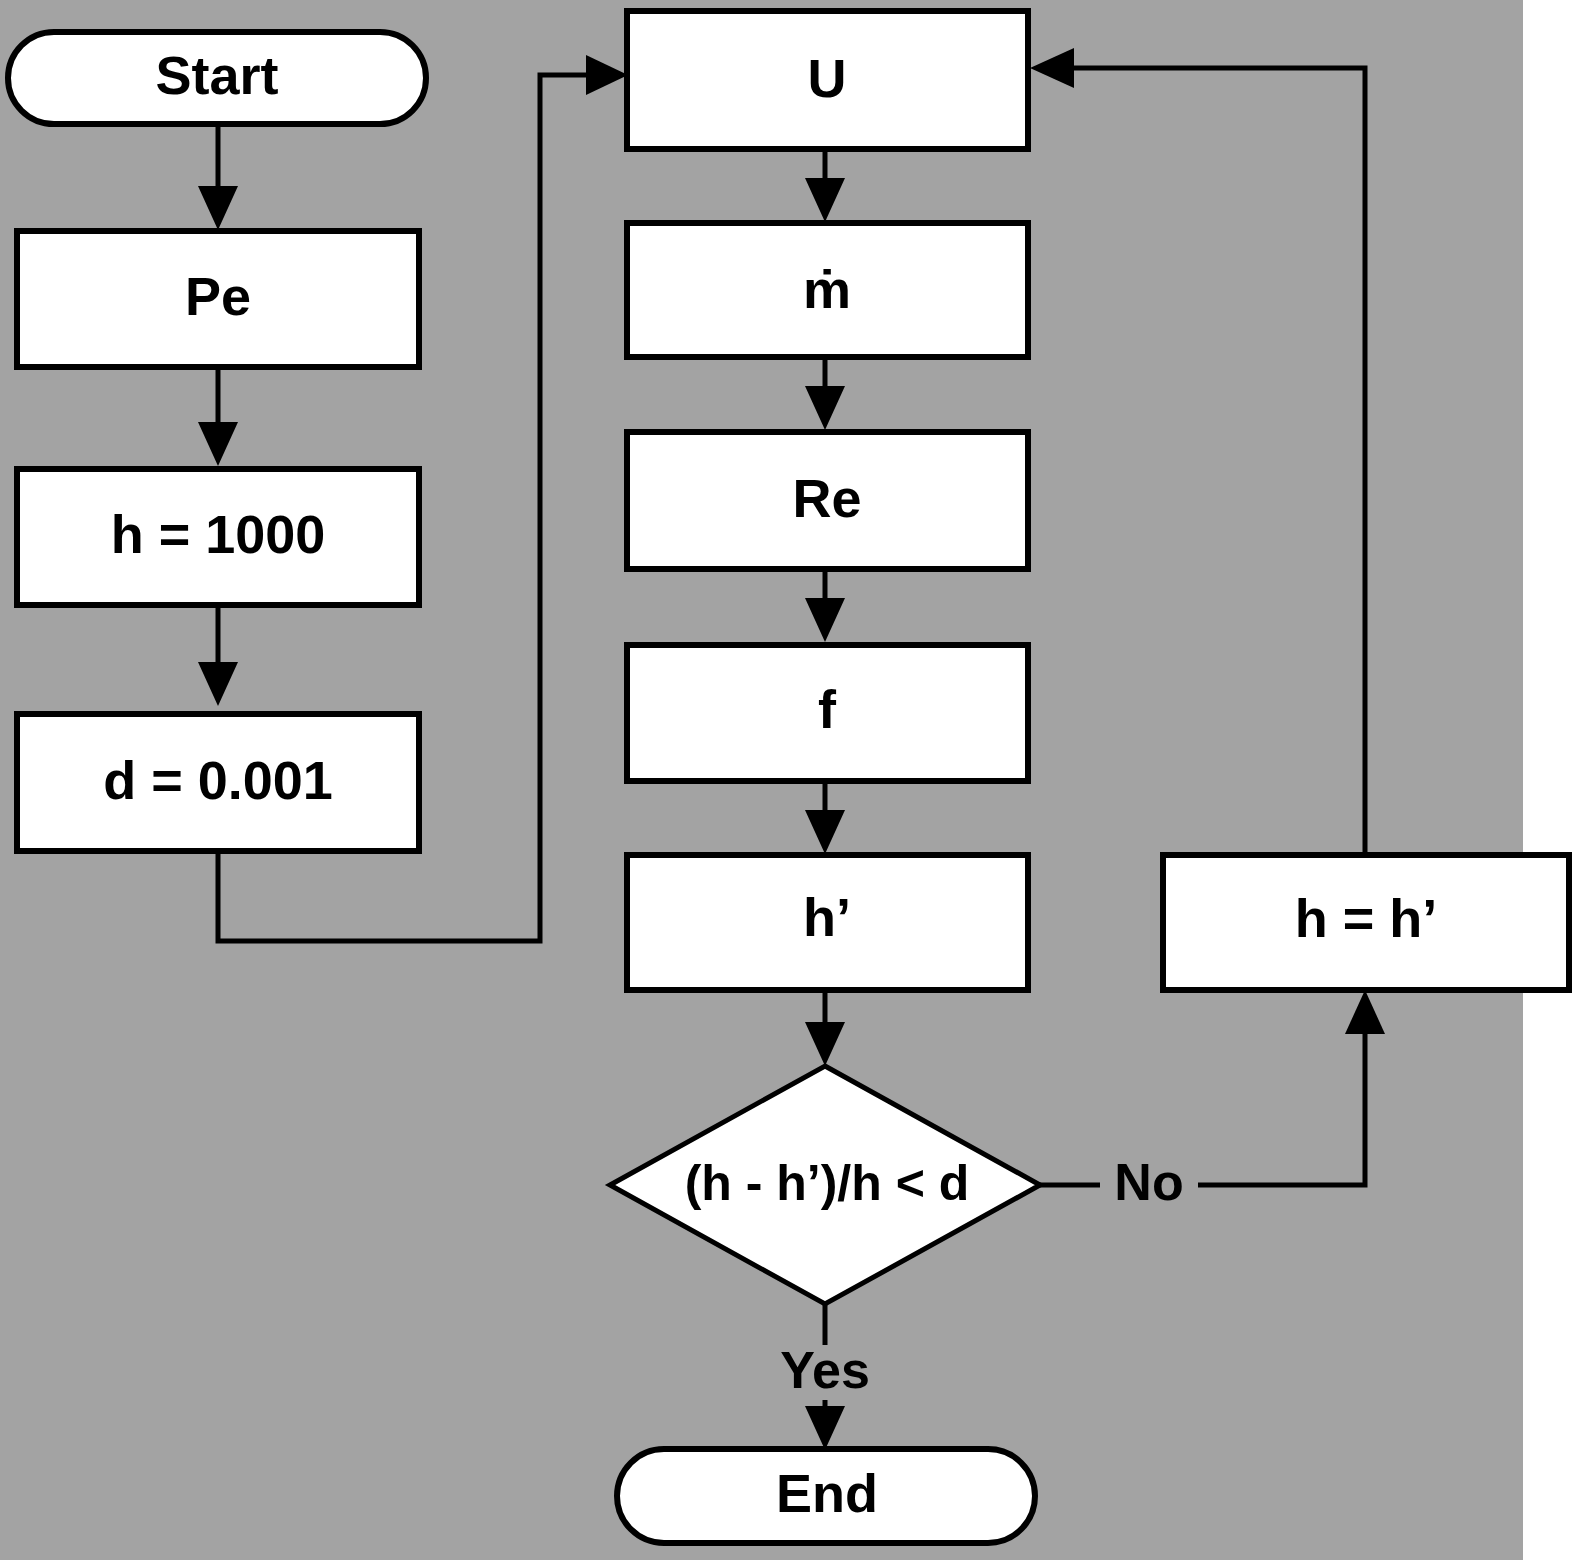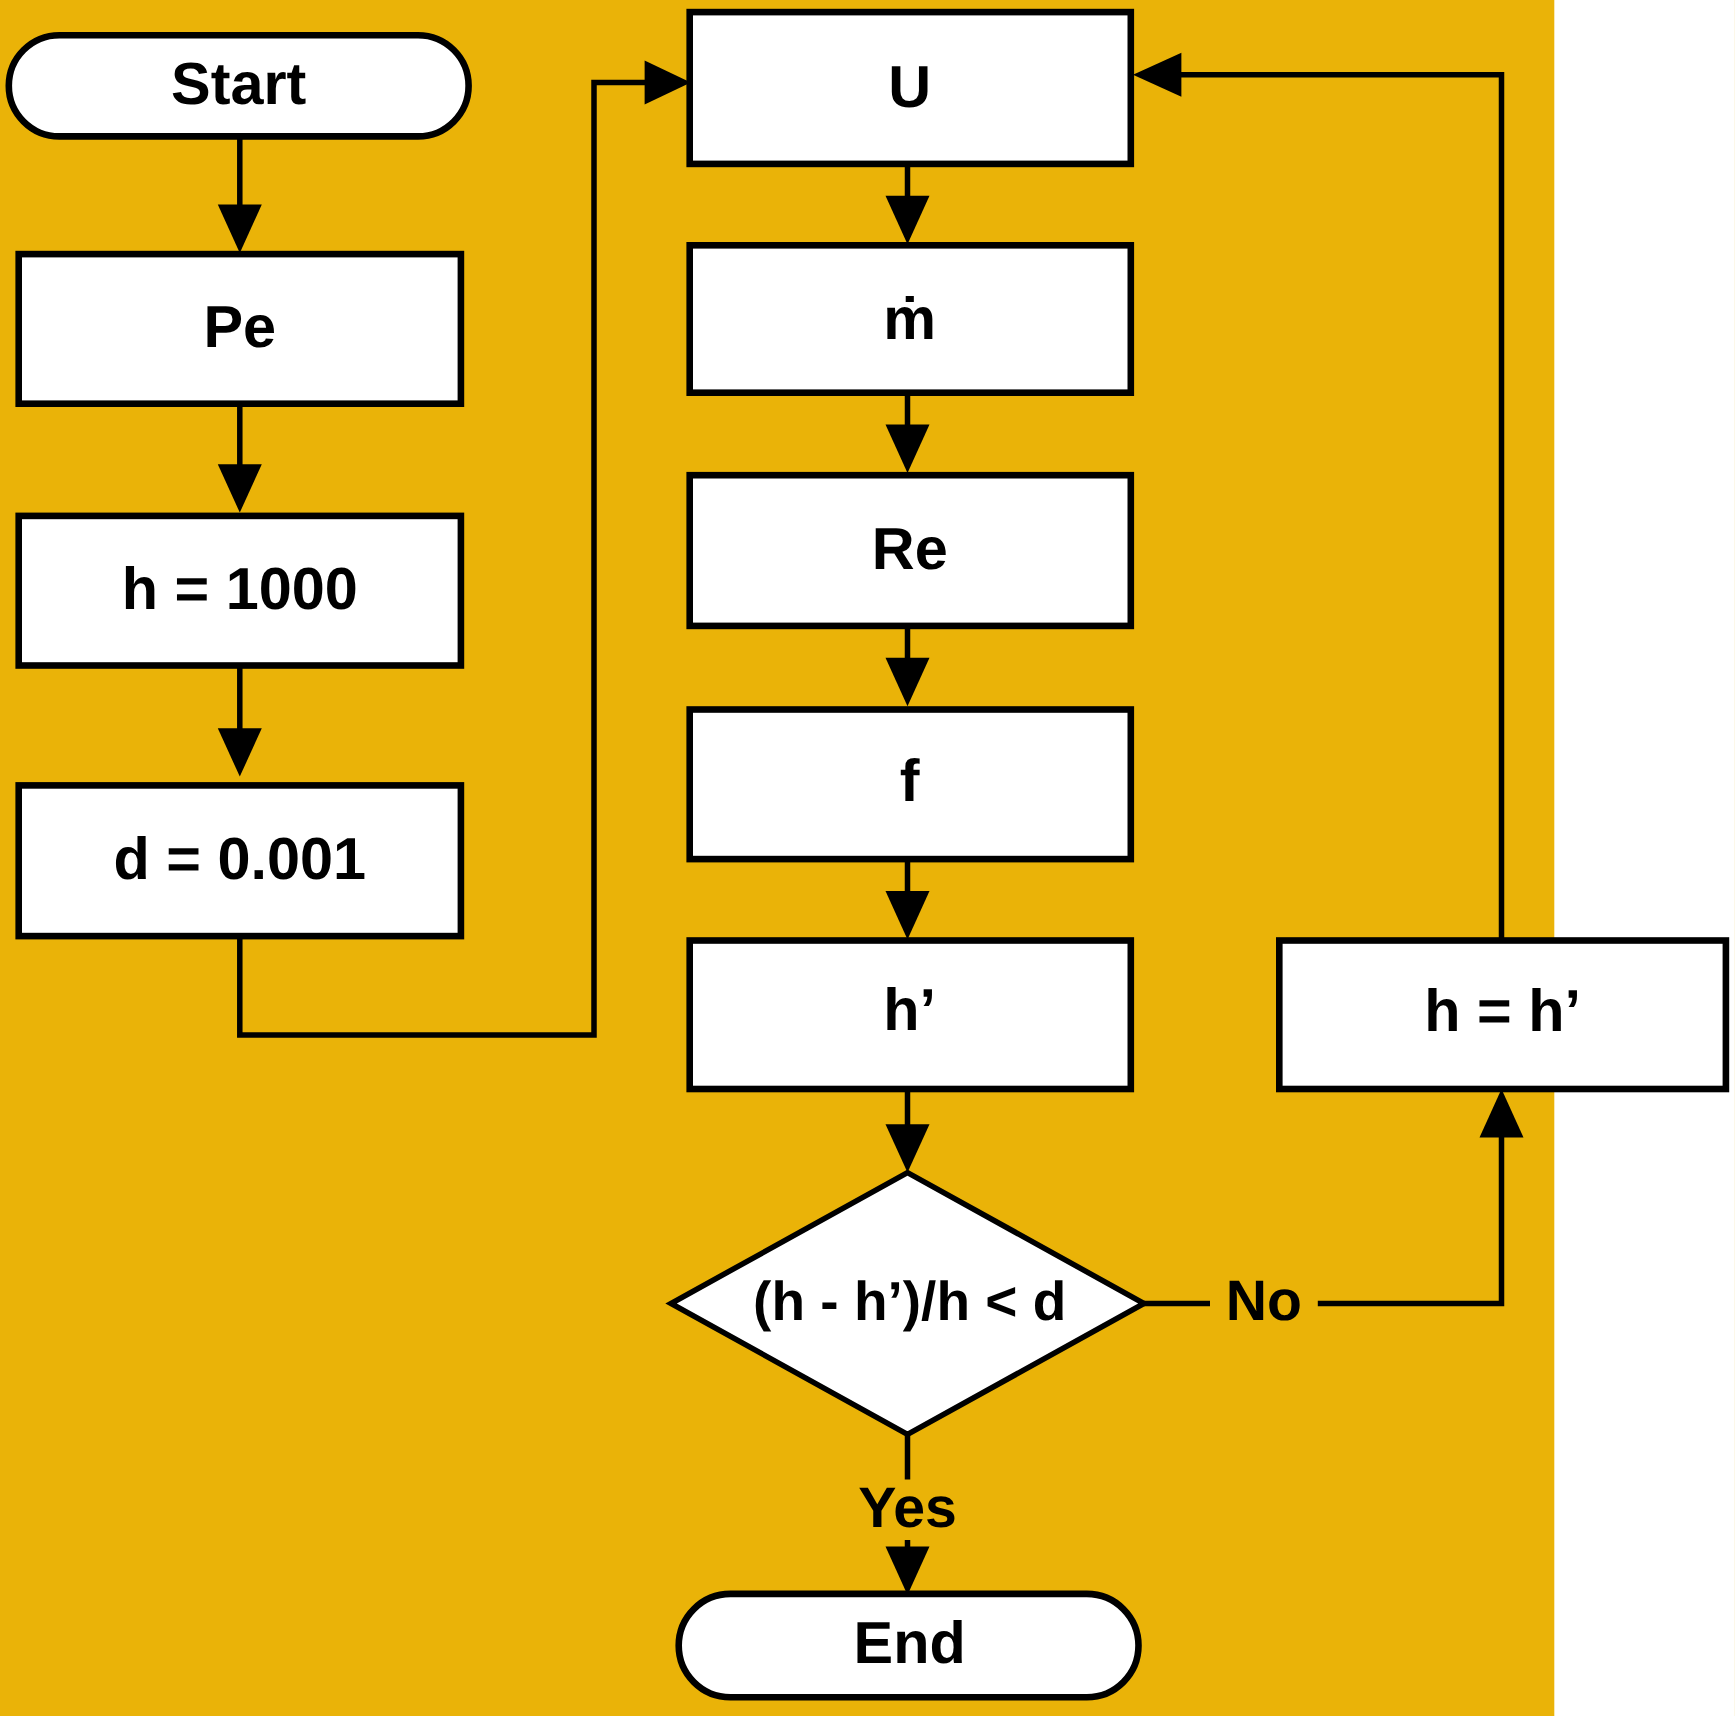--- a/index.html
+++ b/index.html
@@ -2,23 +2,23 @@
 <html><head>
 <meta charset="utf-8">
 <style>
   html, body {
     margin: 0;
     padding: 0;
     background: #ffffff;
   }
   #flowchart-root {
     position: relative;
-    width: 1413px;
+    width: 1523px;
     height: 1560px;
-    background: #eab308;
+    background: #a3a3a3;
     font-family: "Liberation Sans", sans-serif;
   }
   svg.chart-svg {
     display: block;
     width: 1577px;
     height: 1560px;
   }
   .node-shape {
     fill: #ffffff;
     stroke: #000000;

